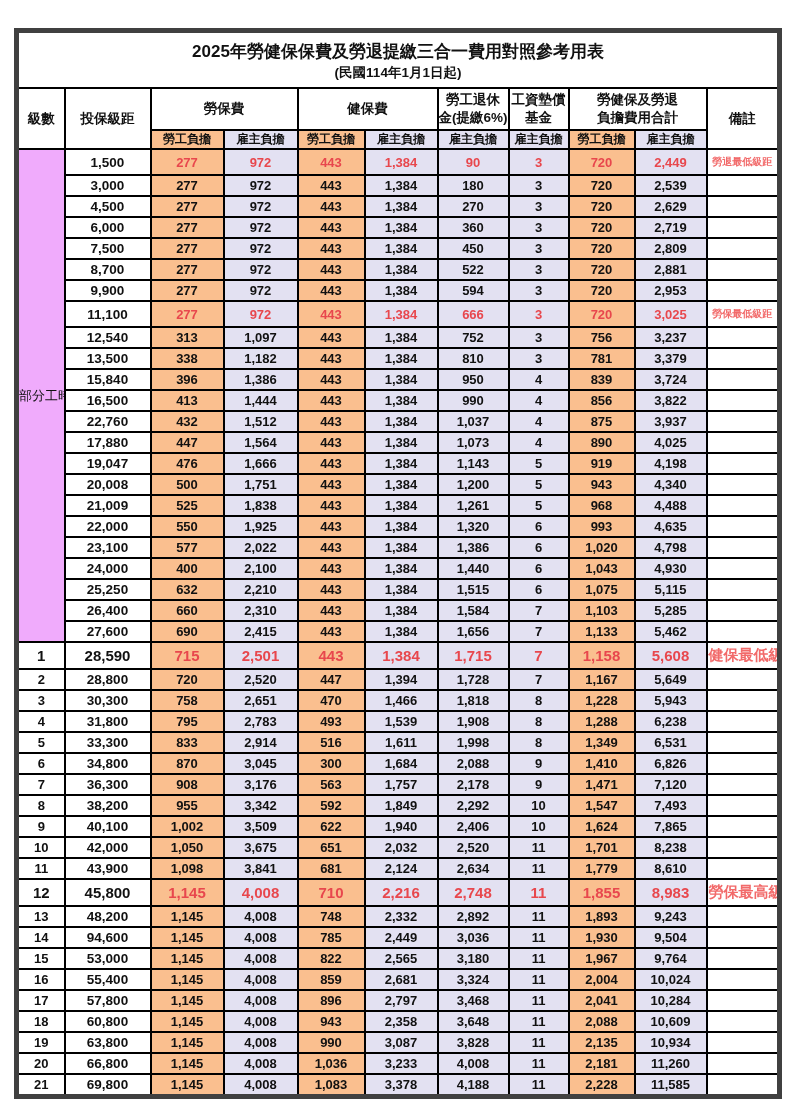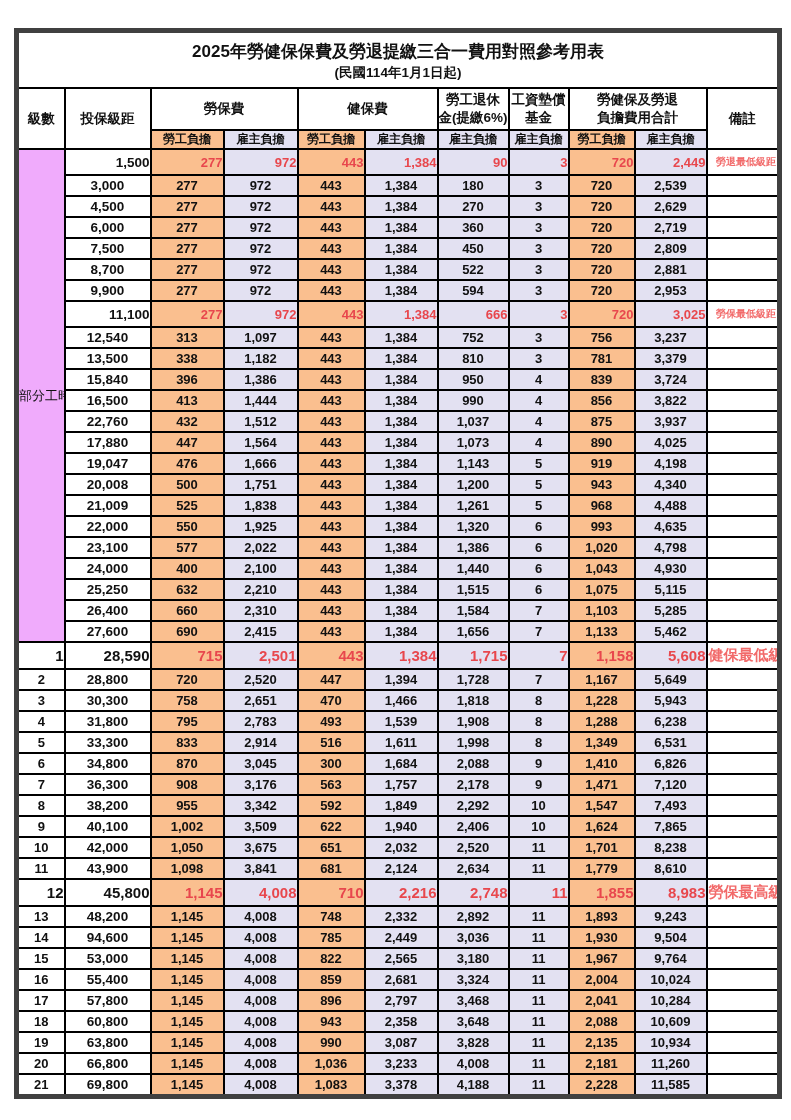--- a/index.html
+++ b/index.html
@@ -27,21 +27,21 @@
   tr.hgroup th{height:40px;font-size:13.5px;line-height:1.3;background:#fff;}
   tr.hsub th{height:16px;font-size:12px;}
   .bg-orange{background:#FABF8F;}
   .bg-lav{background:#E3E1F2;}
   
   tbody td{height:19px;font-size:13px;}
   td.grade{background:#fff;font-size:13px;}
   td.bracket{background:#fff;font-size:13.5px;}
   td.remark{background:#fff;font-size:10px;color:#F26A6A;padding:0 1px;}
   td.group-cell{background:#f0abfc;font-size:13px;font-weight:400;padding:0;}
-  tr.tall td{height:24px;text-align:right;}
+  tr.tall td{height:24px;}
   tr.boldrow td{height:25px;font-size:15px;}
   tr.boldrow td.bracket{font-size:15px;}
   tr.red td.num{color:#E8474D;}
   tr.red td.remark{color:#F26A6A;margin-top:39px;}
 </style>
 </head>
 <body>
 
 <div class="sheet">
   <table class="premium">

